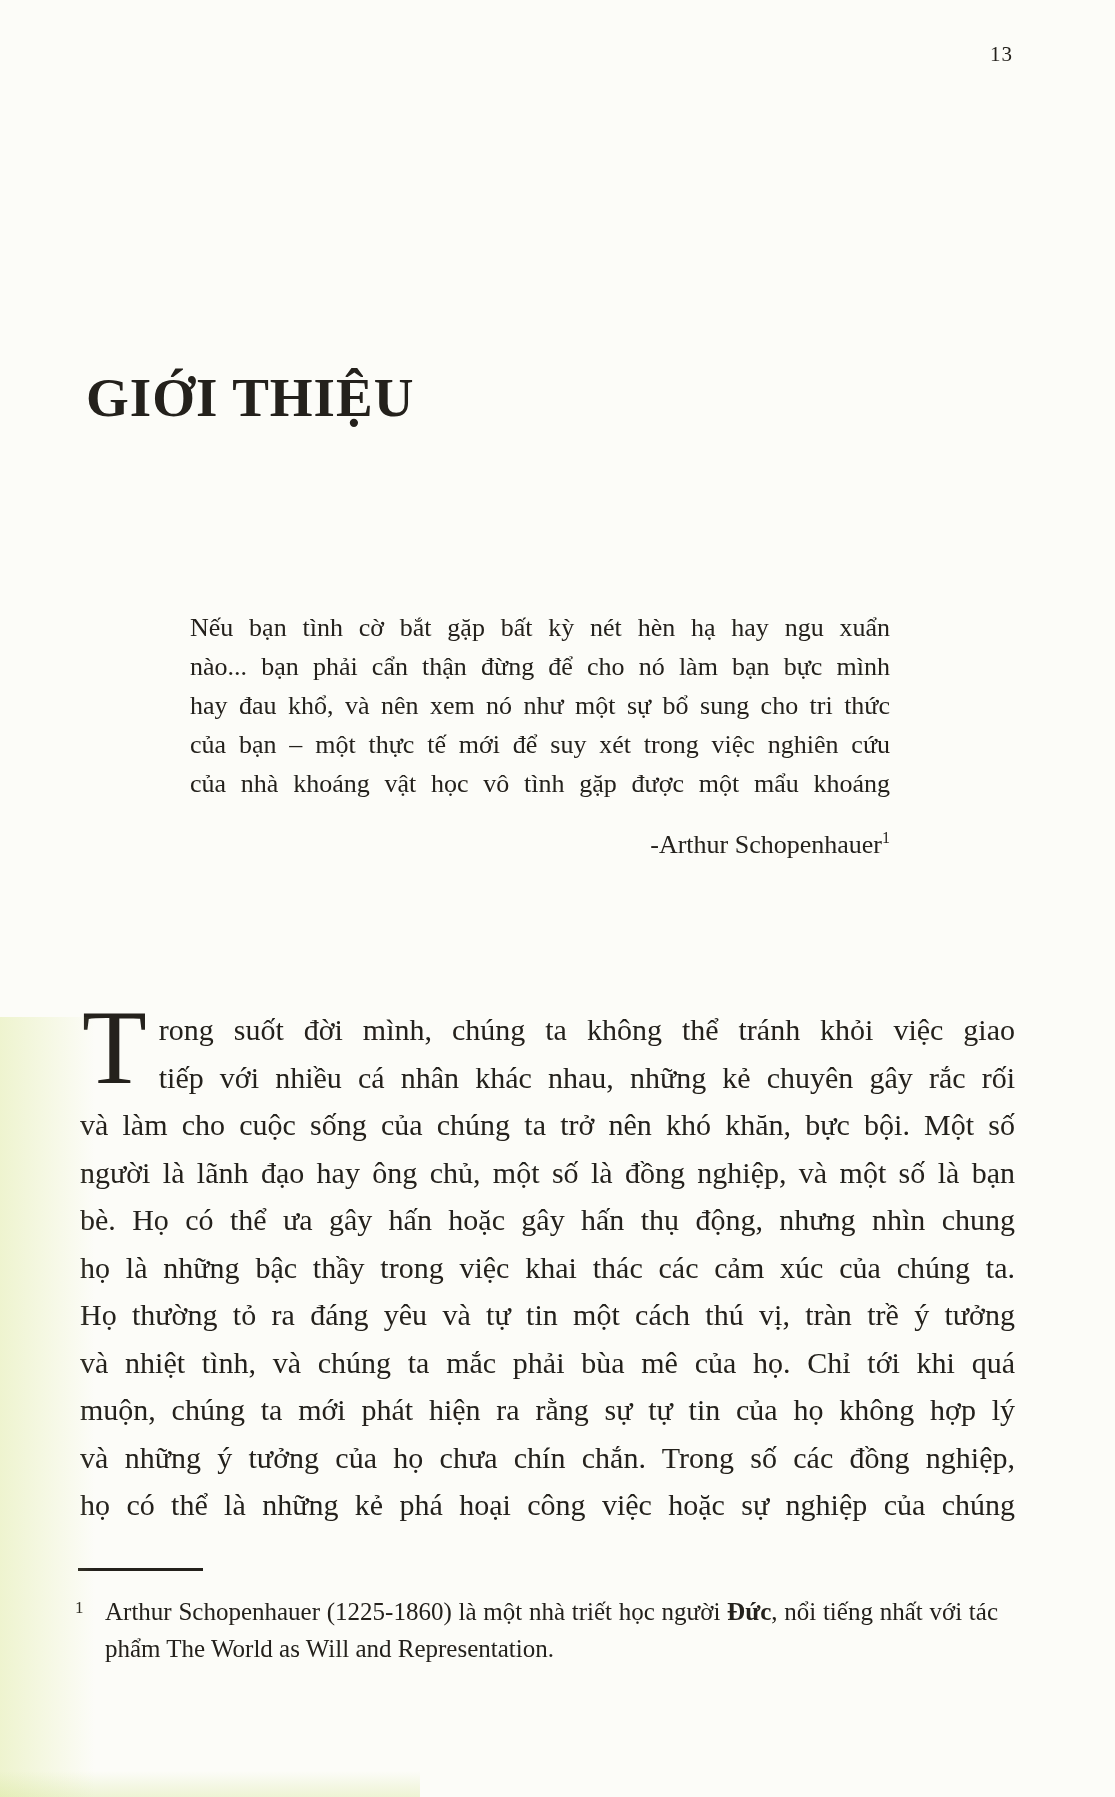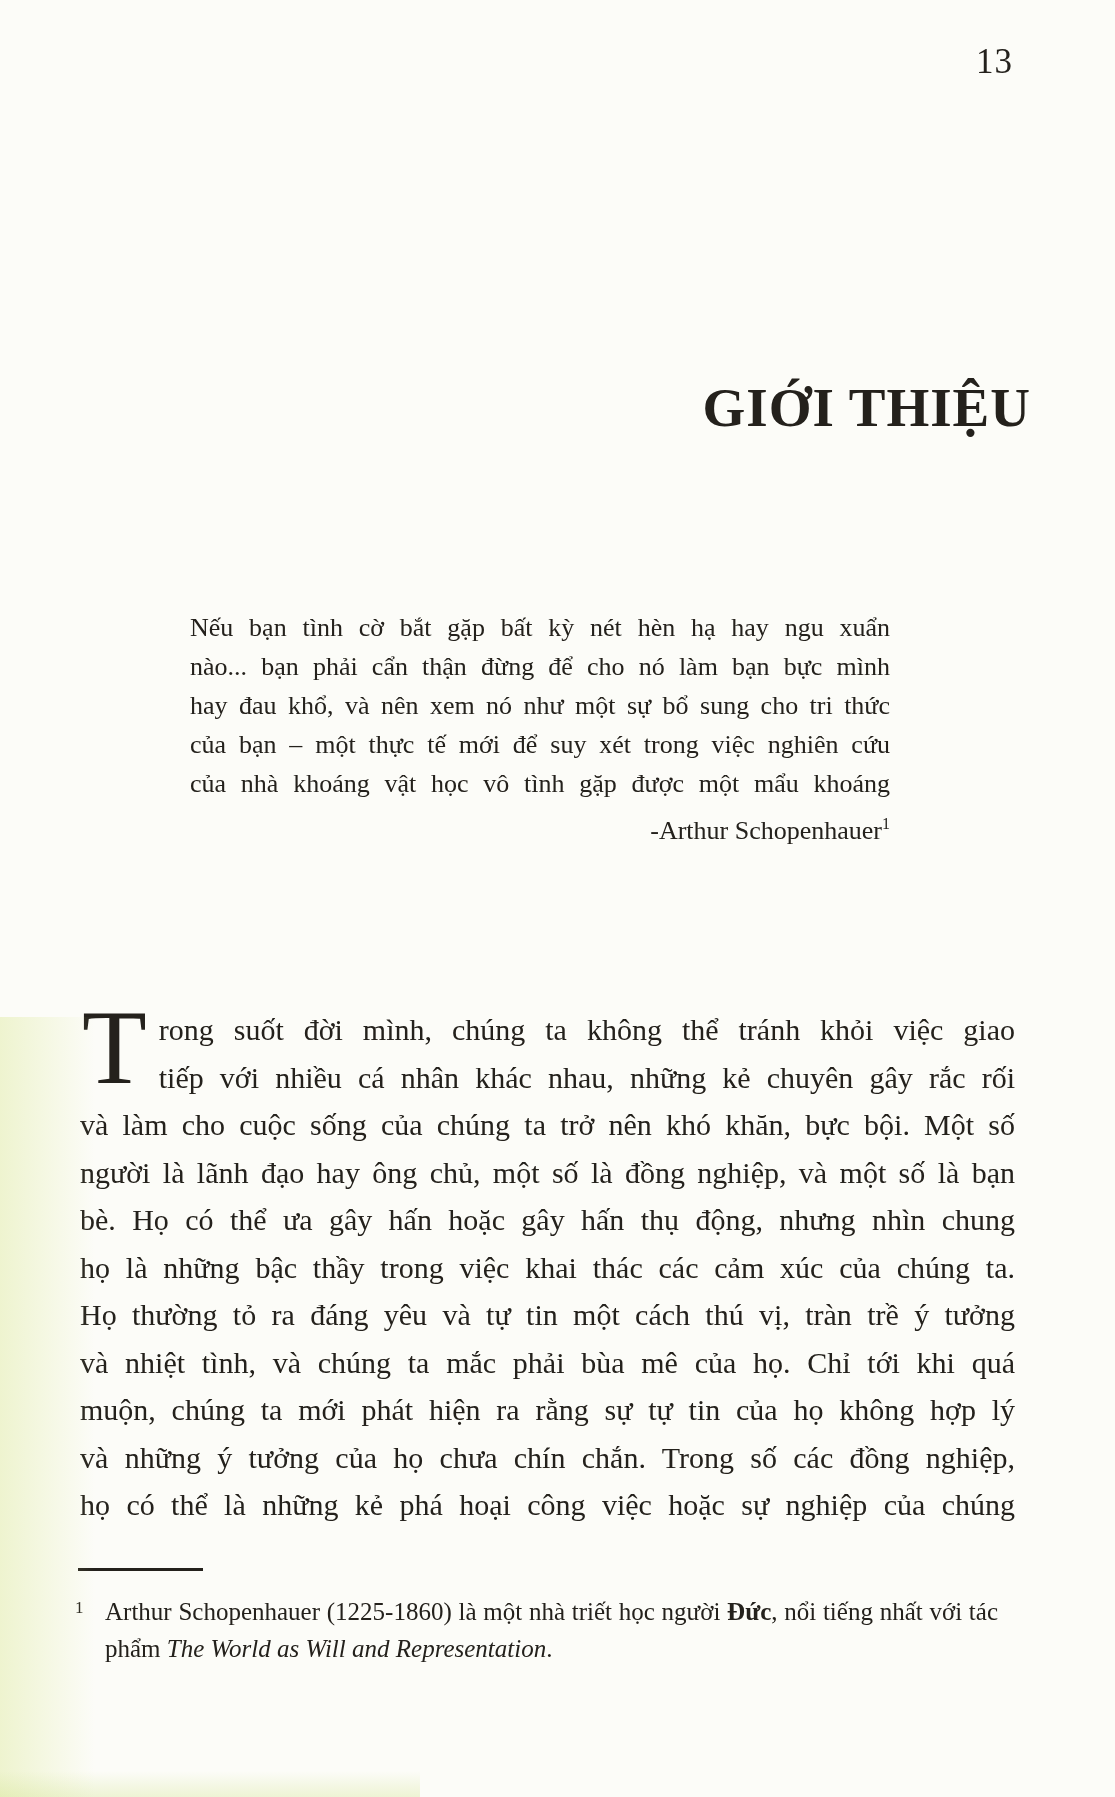--- a/index.html
+++ b/index.html
@@ -27,47 +27,47 @@
     position: absolute;
     left: 0; bottom: 0;
     width: 420px; height: 26px;
     background: linear-gradient(to top, rgba(205,224,130,0.30), rgba(205,224,130,0));
     pointer-events: none;
   }
   .page-number {
     position: absolute;
     top: 42px;
     right: 102px;
-    font-size: 35px;
+    font-size: 21px;
     letter-spacing: 1px;
   }
   .title {
     position: absolute;
     top: 360px;
     left: 80px;
     width: 935px;
-    margin: 16px;
-    text-align: right;
+    margin: 6px;
+    text-align: left;
     font-size: 55px;
     font-weight: 600;
     letter-spacing: 1px;
   }
   .epigraph {
     position: absolute;
     top: 608px;
     left: 190px;
     width: 700px;
     font-size: 26px;
     line-height: 39px;
   }
   .epigraph .line { text-align: justify; text-align-last: justify; }
   .epigraph .line.last { text-align-last: left; }
   .attribution {
     text-align: right;
-    margin-top: 8px;
+    margin-top: 22px;
     font-size: 26px;
   }
   .attribution sup { font-size: 16px; line-height: 0; }
   .body-block {
     position: absolute;
     top: 1006px;
     left: 80px;
     width: 935px;
     font-size: 30px;
     line-height: 47.5px;
@@ -97,21 +97,21 @@
     line-height: 37px;
   }
   .fn-marker {
     position: absolute;
     left: 2px; top: -4px;
     font-size: 17px;
   }
   .fn-text { padding-left: 32px; text-align: justify; }
   .seg-normal { font-style: normal; }
   .seg-bold { font-weight: bold; }
-  .seg-italic { font-style: italic; }
+  .seg-italic { }
 </style>
 </head>
 <body>
 
 <div class="page">
 
   <div class="page-number">13</div>
 
   <h1 class="title">GIỚI THIỆU</h1>
 

